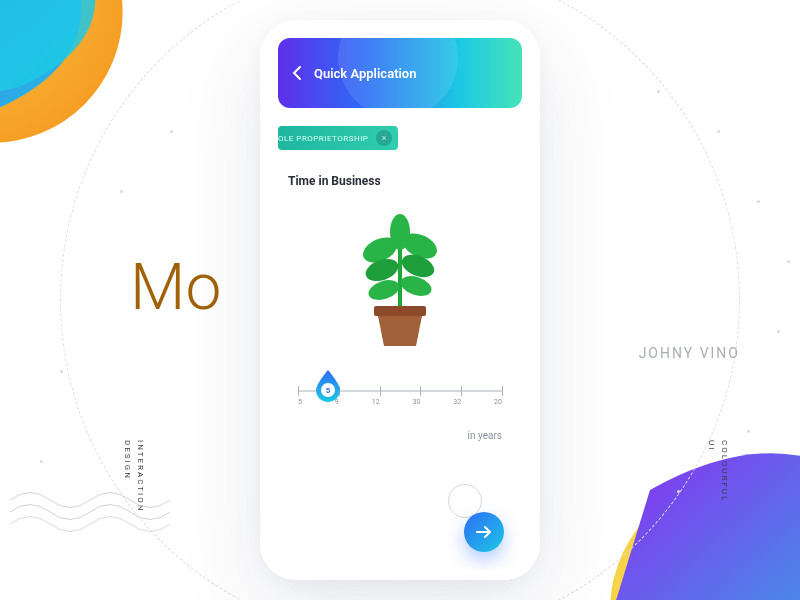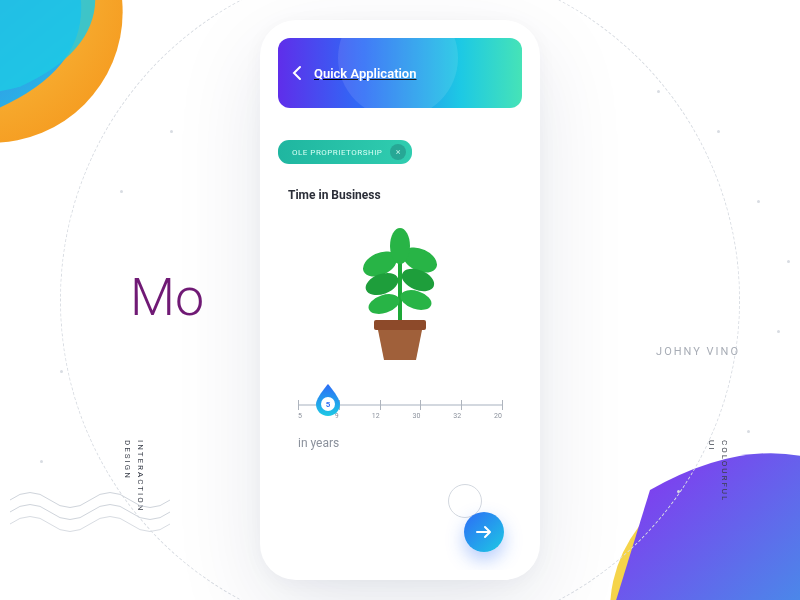--- a/index.html
+++ b/index.html
@@ -27,41 +27,41 @@
   top: 50%; left: 50%;
   transform: translate(-50%, -50%);
   width: 680px; height: 680px;
   border: 1px dashed #d8dce2;
   border-radius: 50%;
 }
 
 
 .watermark {
   position: absolute;
-  top: 267px; left: 130px;
-  font-size: 52px;
+  top: 250px; left: 130px;
+  font-size: 64px;
   font-weight: 300;
-  color: #701a75;
+  color: #a16207;
 }
 
 
 .side-label-left {
   position: absolute;
   left: 120px; top: 440px;
   font-size: 8px;
   letter-spacing: 2px;
   color: #3a3f4a;
   writing-mode: vertical-rl;
   text-orientation: mixed;
   line-height: 1.6;
 }
 .side-label-right-top {
   position: absolute;
   right: 60px; top: 345px;
-  font-size: 11px;
+  font-size: 14px;
   letter-spacing: 2px;
   color: #a8adb6;
 }
 .side-label-right {
   position: absolute;
   right: 70px; top: 440px;
   font-size: 8px;
   letter-spacing: 2px;
   color: #3a3f4a;
   writing-mode: vertical-rl;
@@ -98,21 +98,20 @@
 
 .app-header {
   height: 70px;
   background: linear-gradient(90deg, #5f2eea 0%, #2d6cf6 35%, #1dc9e4 75%, #46e3b7 100%);
   border-radius: 12px 12px 12px 12px;
   margin: 8px 8px 0 8px;
   display: flex;
   align-items: center;
   padding: 0 14px;
   position: relative;
-  text-decoration: underline;
 }
 .app-header::after {
   content: "";
   position: absolute;
   top: -40px; left: 60px;
   width: 120px; height: 120px;
   border-radius: 50%;
   background: rgba(255,255,255,0.10);
 }
 .back-arrow {
@@ -125,24 +124,24 @@
   color: #fff;
   font-size: 13px;
   font-weight: 600;
 }
 
 
 .chip {
   display: inline-flex;
   align-items: center;
   height: 24px;
-  margin: 32px 0 0 8px;
-  padding: 0 6px 0 14px;
+  margin: 18px 0 0 8px;
+  padding: 0 6px 0 0;
   background: linear-gradient(90deg, #1fb6a0 0%, #30cdb0 100%);
-  border-radius: 11px;
+  border-radius: 4px;
   font-size: 8px;
   letter-spacing: 0.5px;
   color: #d7fff5;
 }
 .chip-label { white-space: nowrap; }
 .chip-x {
   width: 16px; height: 16px;
   border-radius: 50%;
   background: #27a795;
   margin-left: 8px;
@@ -186,24 +185,24 @@
   justify-content: space-between;
   margin-top: 6px;
   font-size: 7px;
   color: #8b919c;
 }
 .slider-handle {
   position: absolute;
   top: -22px; left: 8%;
 }
 .slider-unit {
-  text-align: left;
-  font-size: 12px;
+  text-align: right;
+  font-size: 10px;
   color: #8b919c;
-  margin-top: 16px;
+  margin-top: 24px;
 }
 
 
 .ghost-circle {
   position: absolute;
   right: 48px; bottom: 52px;
   width: 34px; height: 34px;
   border: 1px solid #d3d8df;
   border-radius: 50%;
 }

